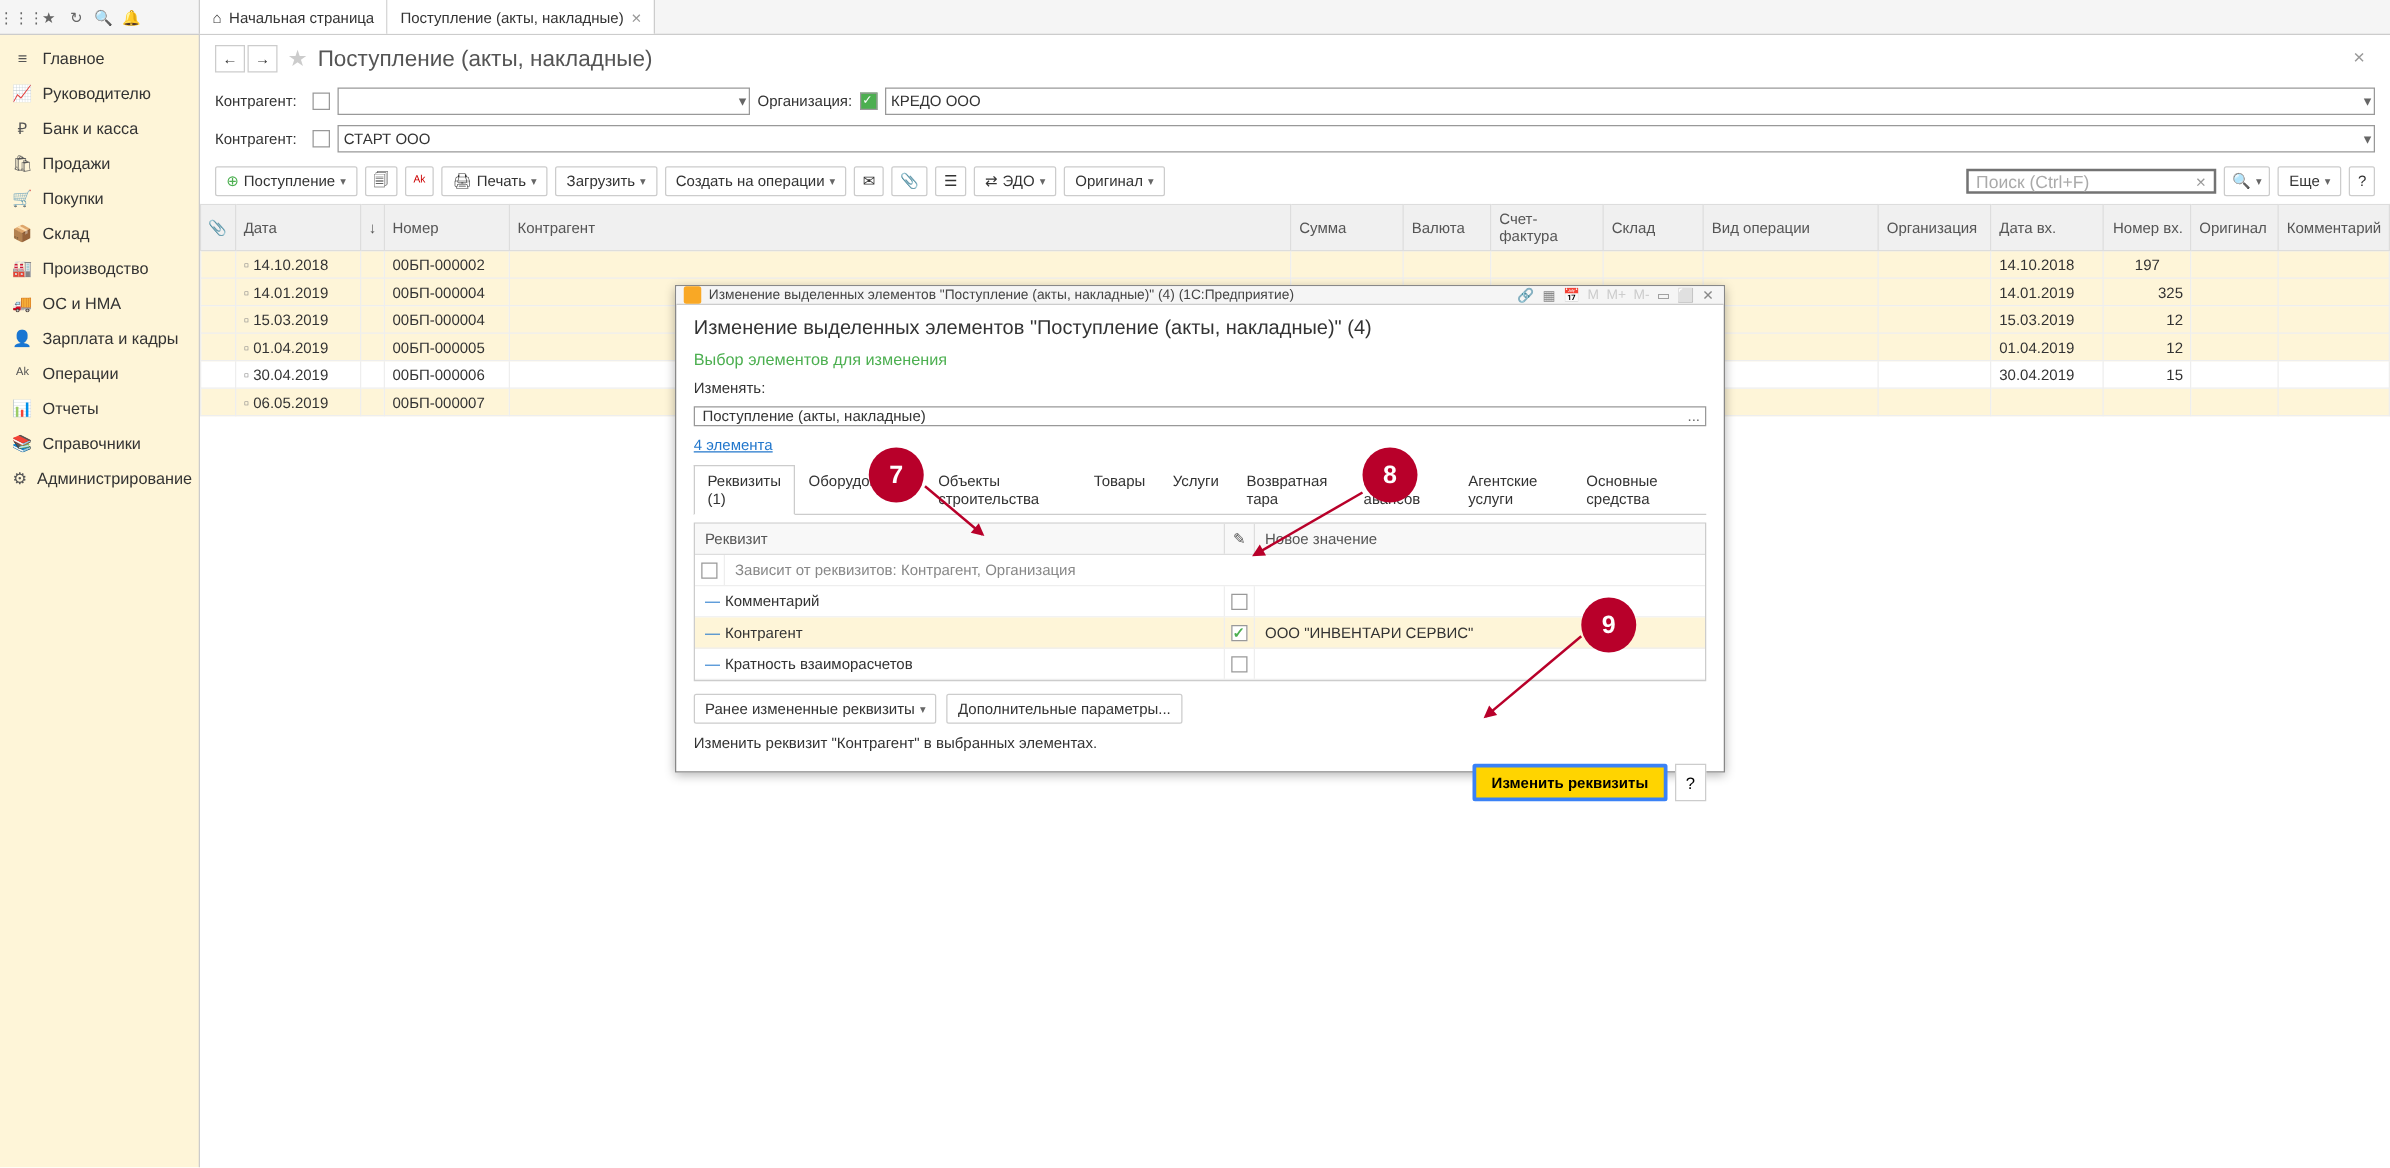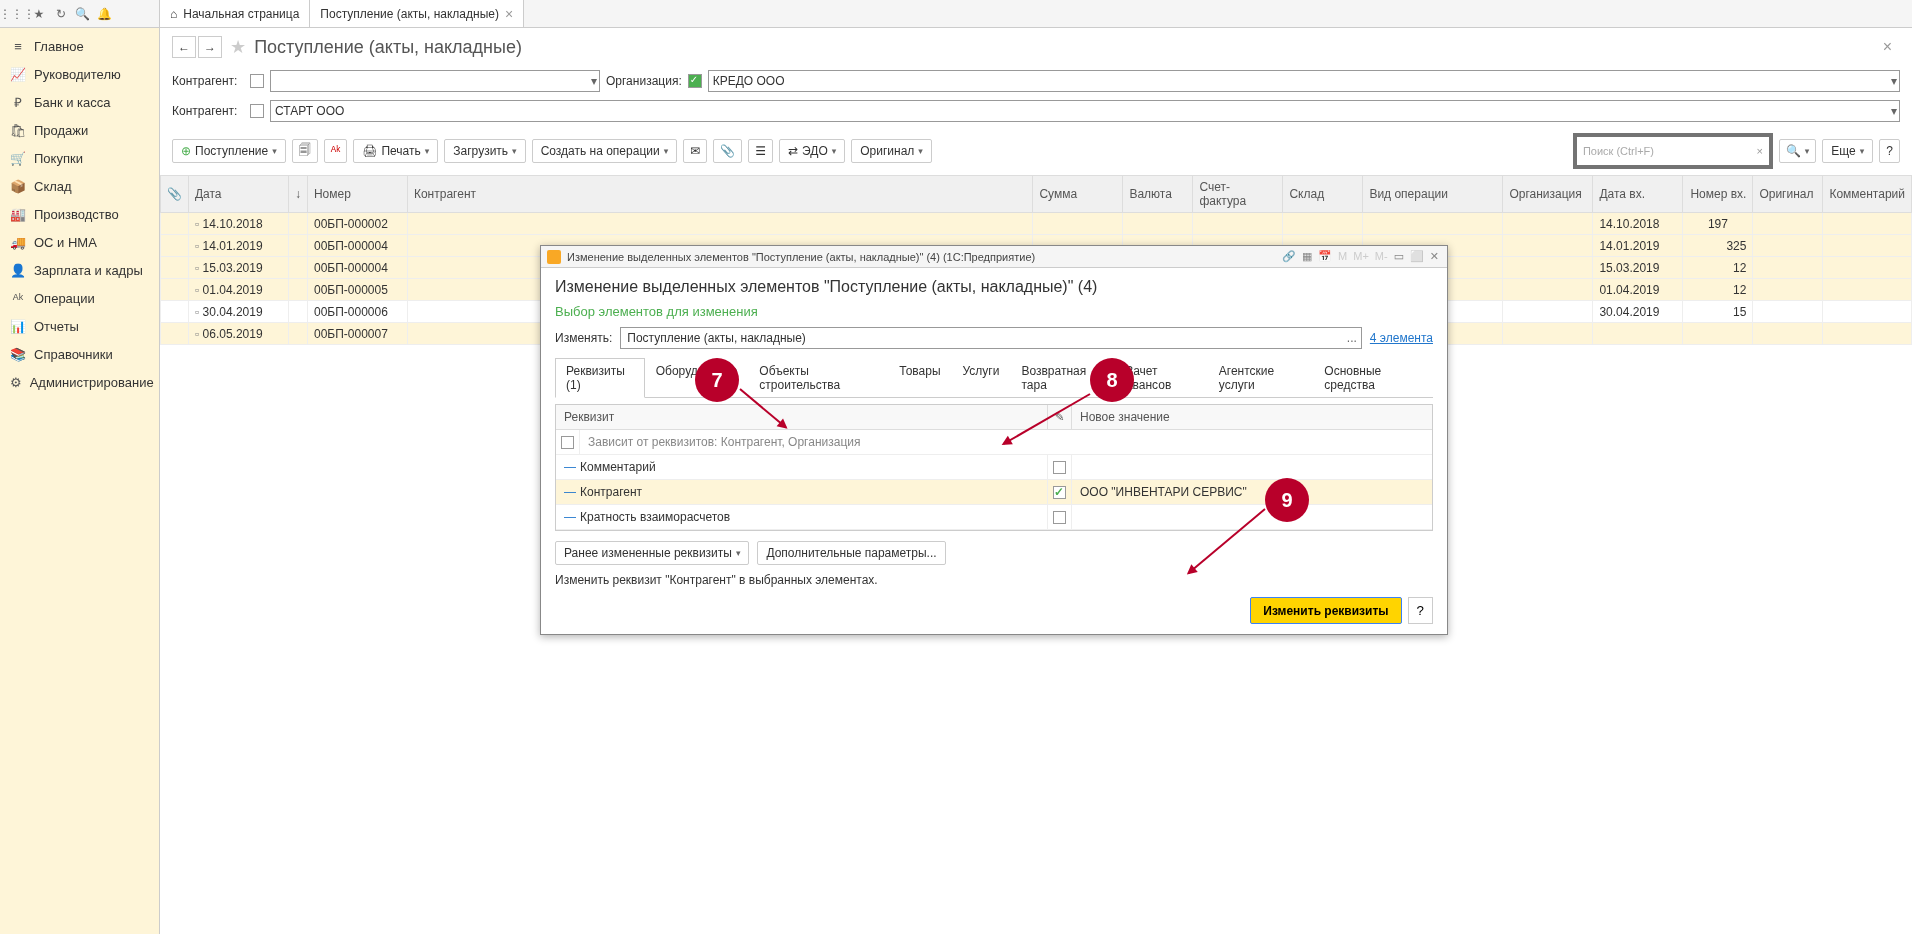--- a/index.html
+++ b/index.html
@@ -33,41 +33,41 @@
 .filter-input { flex: 1; height: 22px; border: 1px solid #999; padding: 0 4px; display: flex; align-items: center; font-size: 12px; position: relative; }
 .filter-dd { position: absolute; right: 2px; color: #666; cursor: pointer; }
 .filter-half { width: 330px; flex:none; }
 
 .toolbar { display: flex; align-items: center; gap: 6px; padding: 6px 12px; border-top:1px solid transparent; }
 .tb-btn { height: 24px; border: 1px solid #ccc; background: #fff; padding: 0 8px; display: flex; align-items: center; gap: 4px; cursor: pointer; font-size: 12px; border-radius: 2px; }
 .tb-btn.icon-only { padding: 0 6px; }
 .tb-btn .dd { font-size: 9px; color: #666; }
 .tb-green { color: #4caf50; }
 .tb-spacer { flex: 1; }
-.search-box { width: 200px; height: 36px; border: 4px solid #737373; padding: 0 6px; display: flex; align-items: center; color: #aaa; font-size: 11px; position:relative;}
+.search-box { width: 200px; height: 20px; border: 2px solid #737373; padding: 0 6px; display: flex; align-items: center; color: #aaa; font-size: 14px; position:relative;}
 .search-box .clear { position:absolute; right:6px; color:#999;}
 
 .grid { flex: 1; overflow: auto; }
 .grid table { width: 100%; border-collapse: collapse; }
 .grid th { background: #f0f0f0; border: 1px solid #ddd; padding: 4px 6px; text-align: left; font-weight: normal; font-size: 12px; color: #555; height: 26px; }
 .grid td { border: 1px solid #eee; padding: 3px 6px; font-size: 12px; height: 22px; }
 .grid tr.sel td { background: #fef5d8; }
 .row-icon { color: #888; }
 
 
-.modal { position: absolute; left: 380px; top: 217px; width: 908px; height: 390px; background: #fff; border: 1px solid #888; box-shadow: 0 2px 8px rgba(0,0,0,.3); display: flex; flex-direction: column; }
+.modal { position: absolute; left: 380px; top: 200px; width: 840px; height: 390px; background: #fff; border: 1px solid #888; box-shadow: 0 2px 8px rgba(0,0,0,.3); display: flex; flex-direction: column; }
 .modal-title { background: #f5f5f5; border-bottom: 1px solid #ccc; height: 22px; display: flex; align-items: center; padding: 0 6px; font-size: 11px; gap: 6px; }
 .modal-title .logo { width:14px; height:14px; background:#f9a825; border-radius:2px;}
 .modal-title .title-text { flex:1; color:#444;}
 .modal-title .win-icons { display:flex; gap:2px; color:#888; font-size:11px;}
 .modal-title .win-icons span { cursor:pointer; padding:0 2px;}
 .modal-body { padding: 10px 14px; flex:1; display:flex; flex-direction:column; }
 .modal-h1 { font-size: 16px; color: #333; margin-bottom: 8px; }
 .modal-h2 { font-size: 13px; color: #4caf50; margin-bottom: 8px; }
-.modal-row { display: flex; align-items: center; gap: 8px; margin-bottom: 8px; font-size:12px;}
+.modal-row { display: flex; gap: 8px; margin-bottom: 8px; font-size:12px;flex-direction:column;}
 .modal-input { flex:1; height:22px; border:1px solid #999; padding:0 6px; display:flex; align-items:center; position:relative;}
 .modal-input .ell { position:absolute; right:4px; color:#666;}
 .modal-link { color: #2277cc; text-decoration: underline; cursor: pointer; }
 
 .modal-tabs { display:flex; border-bottom:1px solid #ccc; }
 .modal-tab { padding:5px 10px; font-size:12px; border:1px solid transparent; cursor:pointer; position:relative; top:1px;}
 .modal-tab.active { border:1px solid #ccc; border-bottom:1px solid #fff; background:#fff;}
 
 .req-grid { border:1px solid #ccc; margin-top:6px; }
 .req-head { display:flex; background:#f8f8f8; border-bottom:1px solid #ddd; font-size:12px; color:#555; }
@@ -81,21 +81,21 @@
 .req-row .c3 { width:360px; padding:5px 8px; color:#888;}
 .req-row.highlight { background:#fef5d8;}
 .req-row.highlight .c3 { color:#333;}
 .chk { width:13px; height:13px; border:1px solid #999; display:inline-block;}
 .chk.on { background:#fff; position:relative;}
 .chk.on::after { content:"✓"; color:#4caf50; font-size:12px; font-weight:bold; position:absolute; left:0px; top:-2px;}
 
 .modal-footer-row { display:flex; gap:8px; margin-top:10px;}
 .modal-info { font-size:12px; color:#333; margin-top:8px;}
 .modal-actions { margin-top:auto; display:flex; justify-content:flex-end; gap:6px; padding-top:10px;}
-.btn-yellow { background:#ffd400; border:1px solid #3b82f6; padding:5px 12px; font-weight:bold; font-size:12px; cursor:pointer; border-radius:2px;}
+.btn-yellow { background:#ffd400; border:3px solid #3b82f6; padding:5px 12px; font-weight:bold; font-size:12px; cursor:pointer; border-radius:2px;}
 .btn-small { border:1px solid #ccc; background:#fff; padding:5px 8px; cursor:pointer;}
 
 
 .badge { position:absolute; width:44px; height:44px; background:#b8002a; border-radius:50%; color:#fff; display:flex; align-items:center; justify-content:center; font-size:20px; font-weight:bold; z-index:100;}
 .arrow-line { position:absolute; height:2px; background:#b8002a; transform-origin:left center; z-index:99;}
 .arrow-line::after { content:""; position:absolute; right:-2px; top:-4px; border-left:10px solid #b8002a; border-top:5px solid transparent; border-bottom:5px solid transparent;}
 </style>
 </head>
 <body>
 

